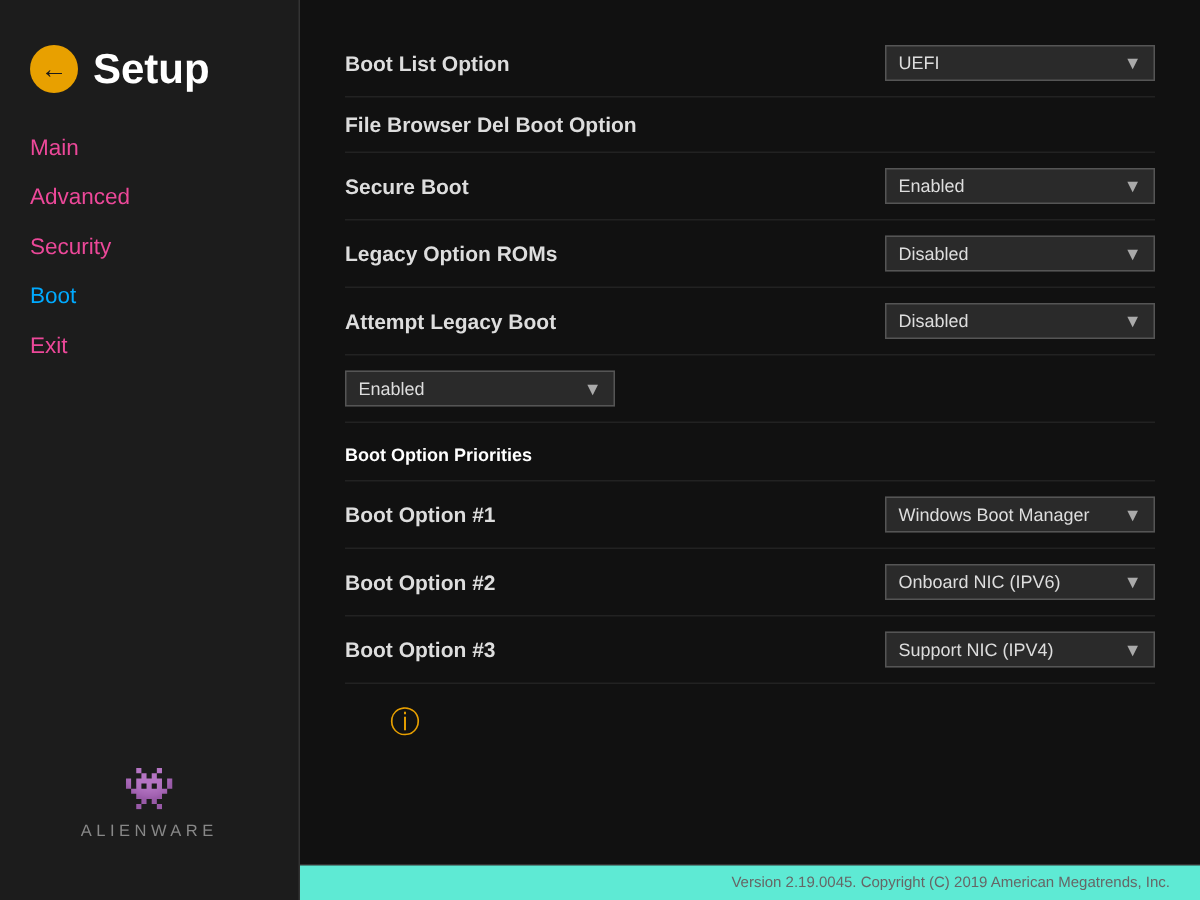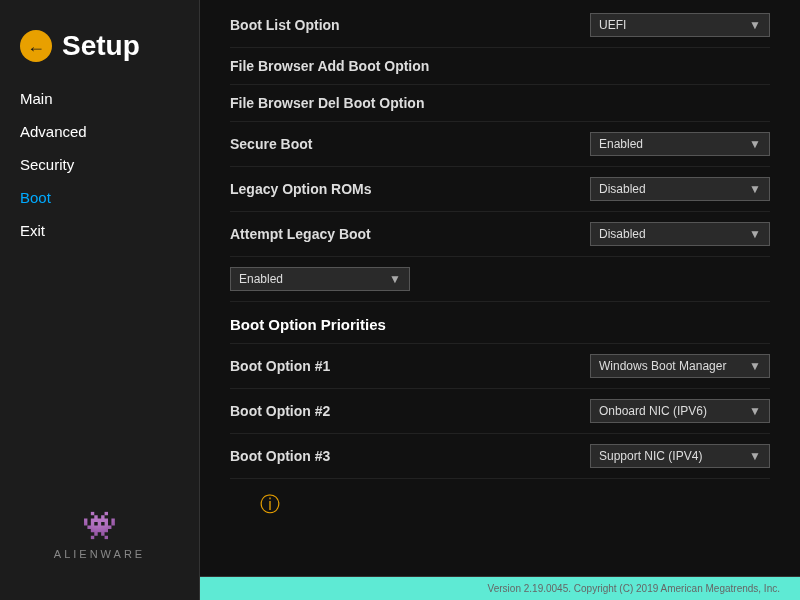--- a/index.html
+++ b/index.html
@@ -52,21 +52,21 @@
     }
 
     .setup-title {
       color: #ffffff;
       font-size: 28px;
       font-weight: bold;
     }
 
     .nav-item {
       padding: 8px 20px;
-      color: #ffffff;
+      color: #ec4899;
       font-size: 15px;
       cursor: pointer;
     }
 
     .nav-item.active {
       color: #00aaff;
     }
 
     .alienware-logo {
       margin-top: auto;
@@ -82,21 +82,21 @@
 
     .alienware-text {
       color: #888888;
       font-size: 11px;
       letter-spacing: 3px;
     }
 
     
     .main-content {
       flex: 1;
-      padding: 3px 30px;
+      padding: 20px 30px;
       overflow-y: auto;
       background: #111111;
     }
 
     .settings-row {
       display: flex;
       align-items: center;
       justify-content: space-between;
       padding: 10px 0;
       border-bottom: 1px solid #222;
@@ -107,21 +107,21 @@
     }
 
     .setting-label {
       color: #dddddd;
       font-size: 14px;
       font-weight: bold;
     }
 
     .setting-label.section-header {
       color: #ffffff;
-      font-size: 15px;
+      font-size: 12px;
       font-weight: bold;
       margin-top: 4px;
     }
 
     .dropdown {
       display: flex;
       align-items: center;
       background: #2a2a2a;
       border: 1px solid #555;
       padding: 4px 8px;
@@ -192,23 +192,20 @@
     <div class="main-content">
       <div class="settings-section" id="settings-container">
           <div class="settings-row">
             <span class="setting-label">Boot List Option</span>
             <div class="dropdown">
               <span>UEFI</span>
               <span class="dropdown-arrow">▼</span>
             </div>
           </div>
           <div class="settings-row no-control">
-            <span class="setting-label">File Browser Add Boot Option</span>
-          </div>
-          <div class="settings-row no-control">
             <span class="setting-label">File Browser Del Boot Option</span>
           </div>
           <div class="settings-row">
             <span class="setting-label">Secure Boot</span>
             <div class="dropdown">
               <span>Enabled</span>
               <span class="dropdown-arrow">▼</span>
             </div>
           </div>
           <div class="settings-row">

